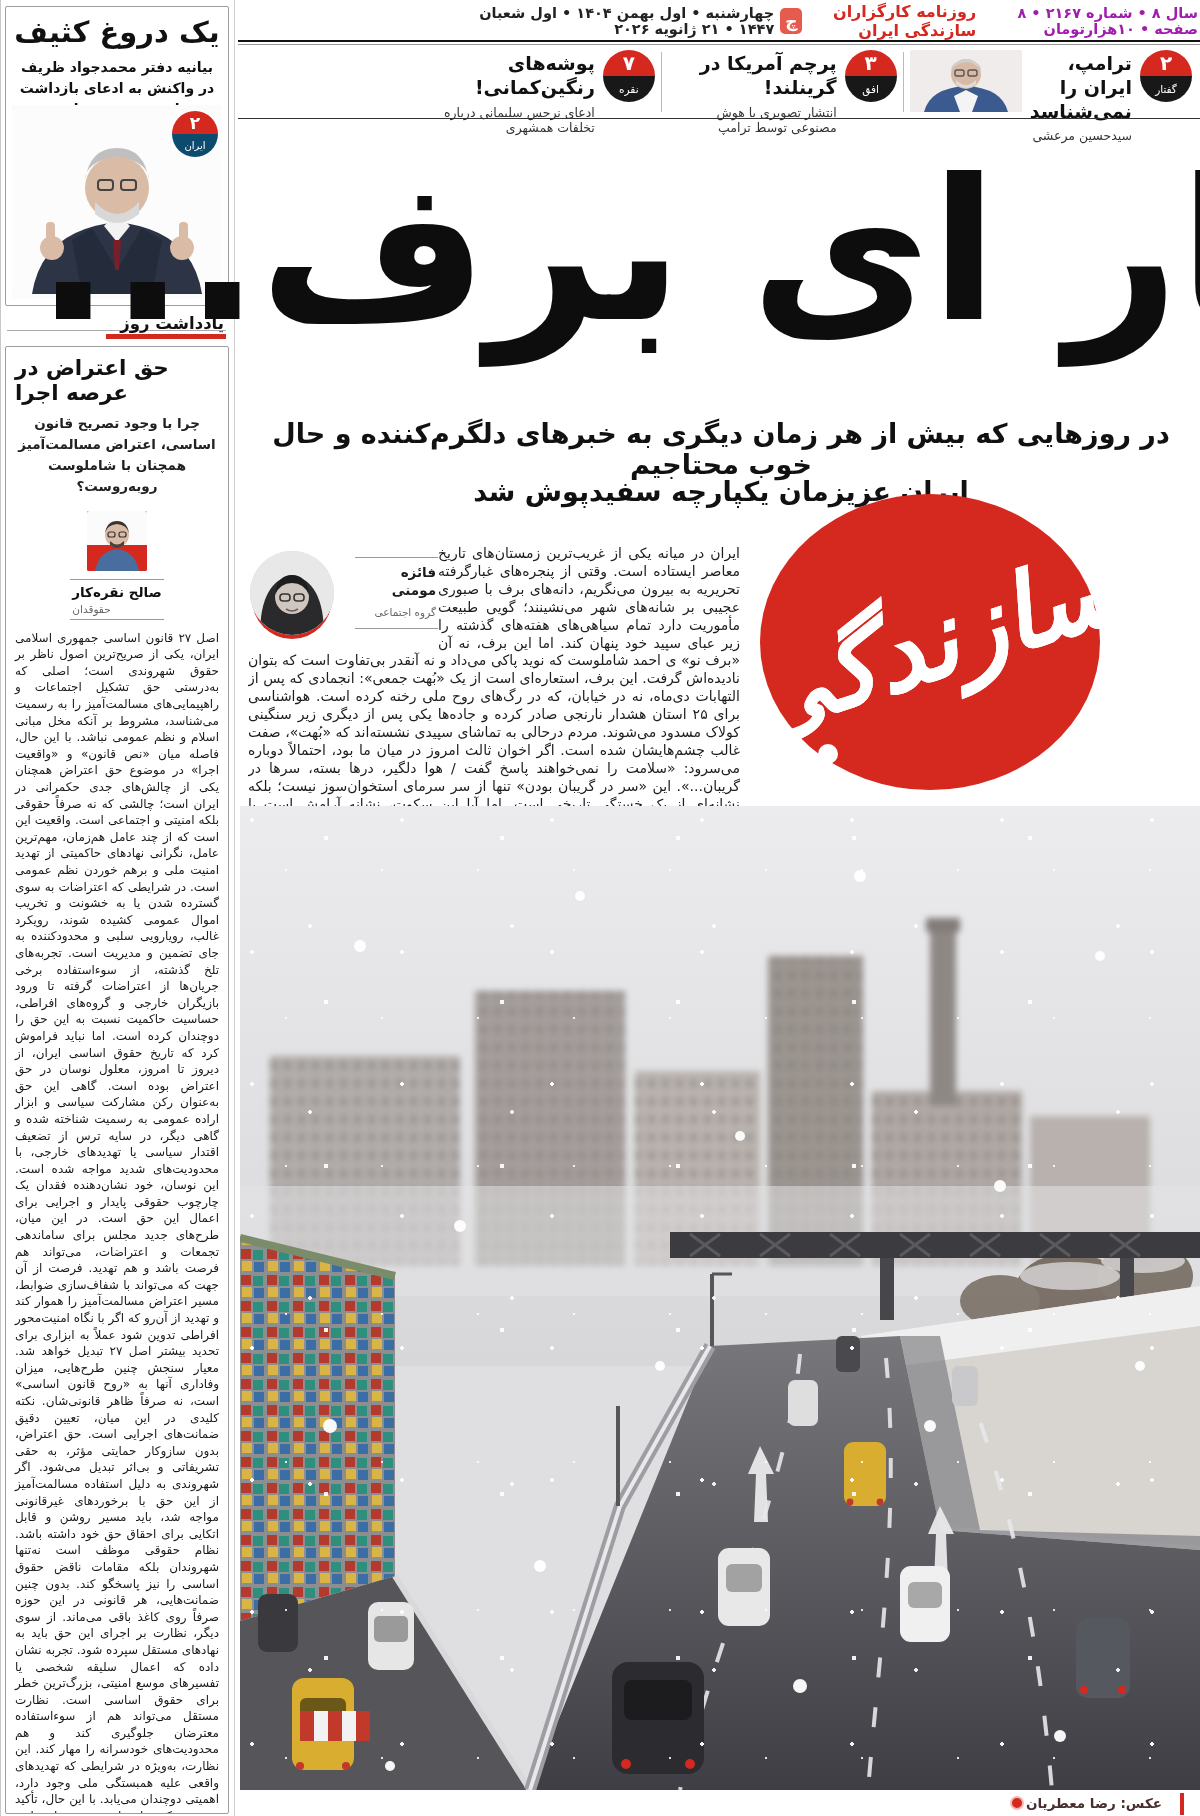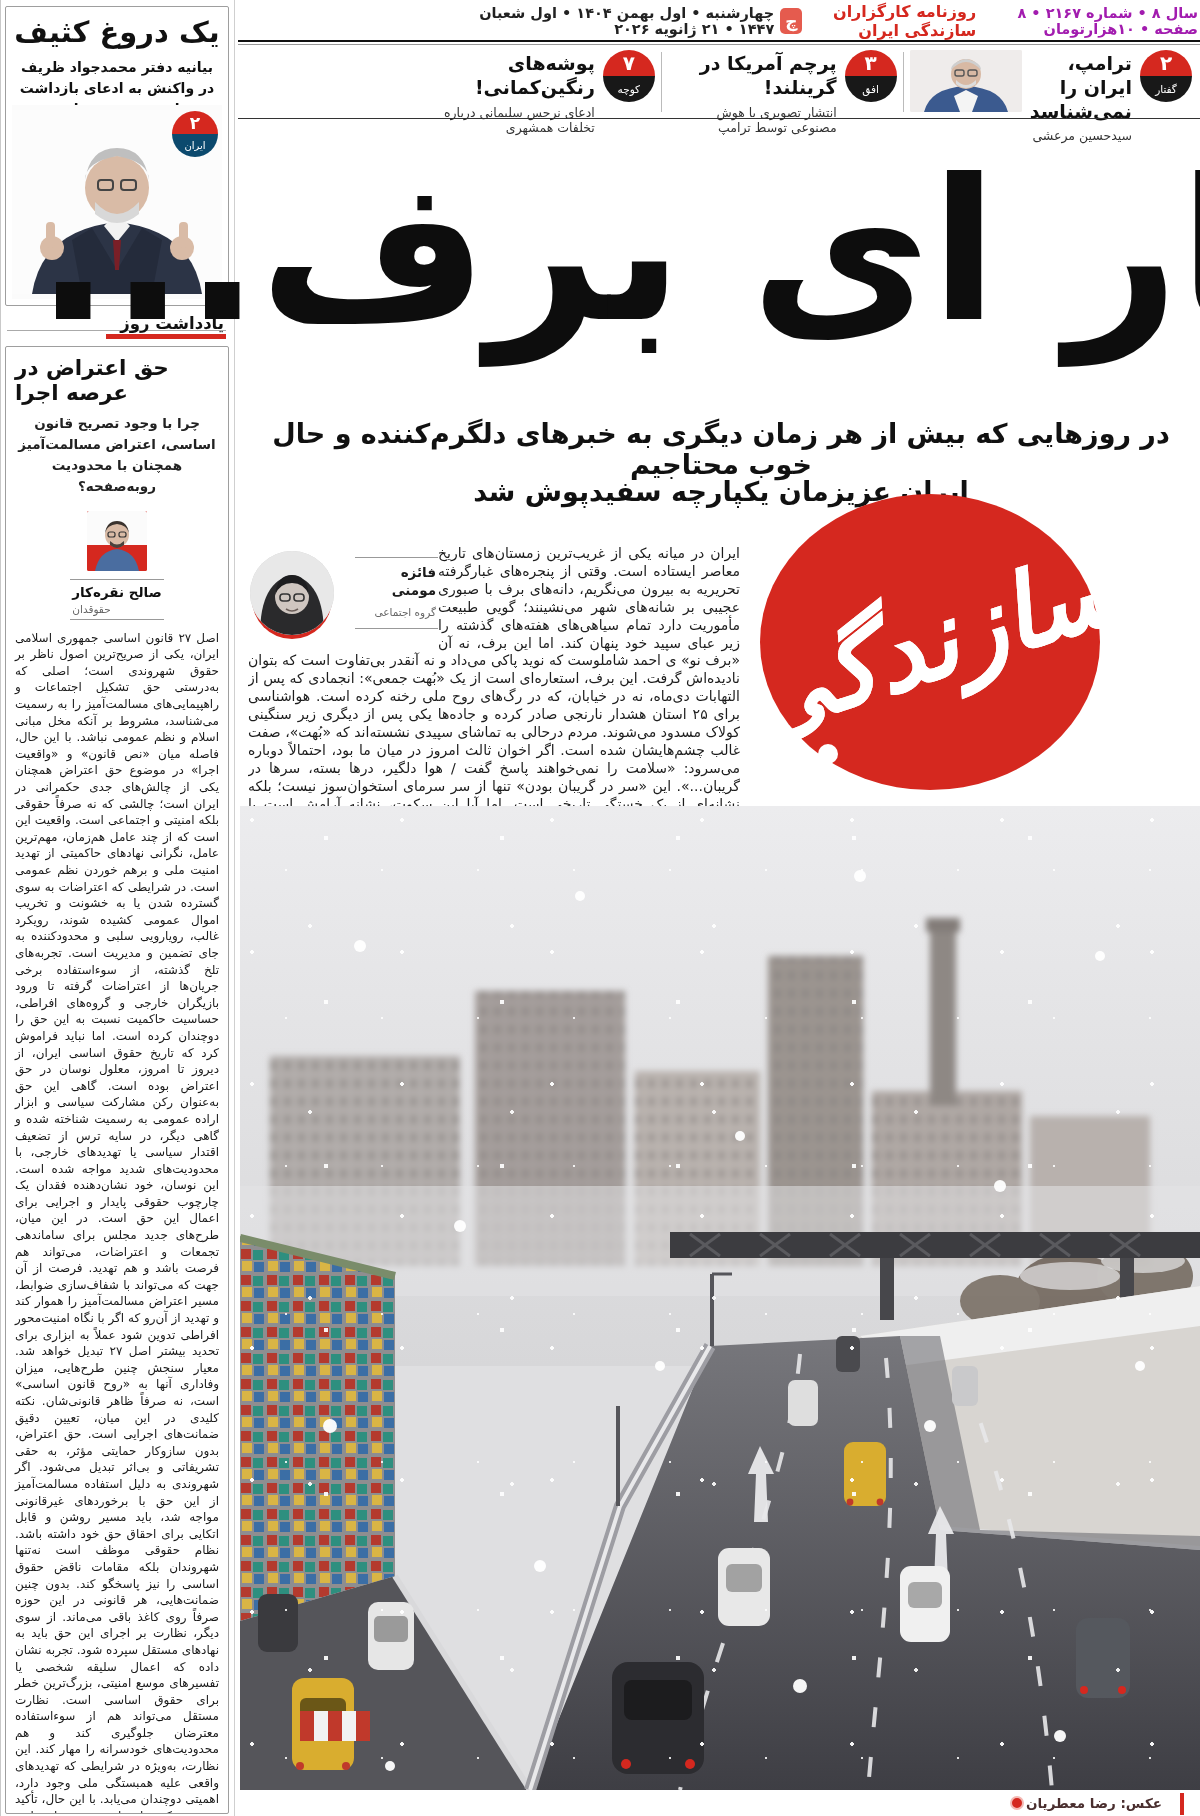--- a/index.html
+++ b/index.html
@@ -141,21 +141,21 @@
       </span>
       <span class="strip-text">
         <div class="strip-title">پرچم آمریکا در گرینلند!</div>
         <div class="strip-sub">انتشار تصویری با هوش مصنوعی توسط ترامپ</div>
       </span>
     </div>
     <div class="strip-sep"></div>
     <div class="strip-item">
       <span class="badge">
         <span class="num">۷</span>
-        <span class="sec">کوچه</span>
+        <span class="sec">نقره</span>
       </span>
       <span class="strip-text">
         <div class="strip-title">پوشه‌های رنگین‌کمانی!</div>
         <div class="strip-sub">ادعای نرجس سلیمانی درباره تخلفات همشهری</div>
       </span>
     </div>
   </div>
   <div style="position:absolute;top:118px;left:238px;right:0;height:1px;background:#333;"></div>
 
   <div class="sidebar">
@@ -187,21 +187,21 @@
     </div>
 
     <div class="kicker">
       <div class="kt">یادداشت روز</div>
       <div class="kline"></div>
       <div class="kbar"></div>
     </div>
 
     <div class="sb-box sb-note">
       <div class="sb-note-title">حق اعتراض در عرصه اجرا</div>
-      <div class="sb-note-sub">چرا با وجود تصریح قانون اساسی، اعتراض مسالمت‌آمیز همچنان با محدودیت روبه‌صفحه؟</div>
+      <div class="sb-note-sub">چرا با وجود تصریح قانون اساسی، اعتراض مسالمت‌آمیز همچنان با شاملوست روبه‌روست؟</div>
       <div class="sb-author">
         <span class="sb-author-photo">
           <svg viewBox="0 0 60 60" width="60" height="60">
             <rect width="60" height="60" fill="#d5281f"></rect>
             <rect width="60" height="34" fill="#fbfbfb"></rect>
             <path d="M8 60 Q12 40 30 38 Q48 40 52 60 Z" fill="#4a6da0"></path>
             <circle cx="30" cy="24" r="12" fill="#d9bba6"></circle>
             <path d="M18 22 Q20 10 30 10 Q40 10 42 22 Q40 14 30 13 Q20 14 18 22 Z" fill="#3a332e"></path>
             <path d="M23 30 Q30 37 37 30 L37 34 Q30 40 23 34 Z" fill="#4a423c"></path>
             <rect x="21" y="21" width="7" height="5" rx="2" fill="none" stroke="#333" stroke-width="1.2"></rect>

